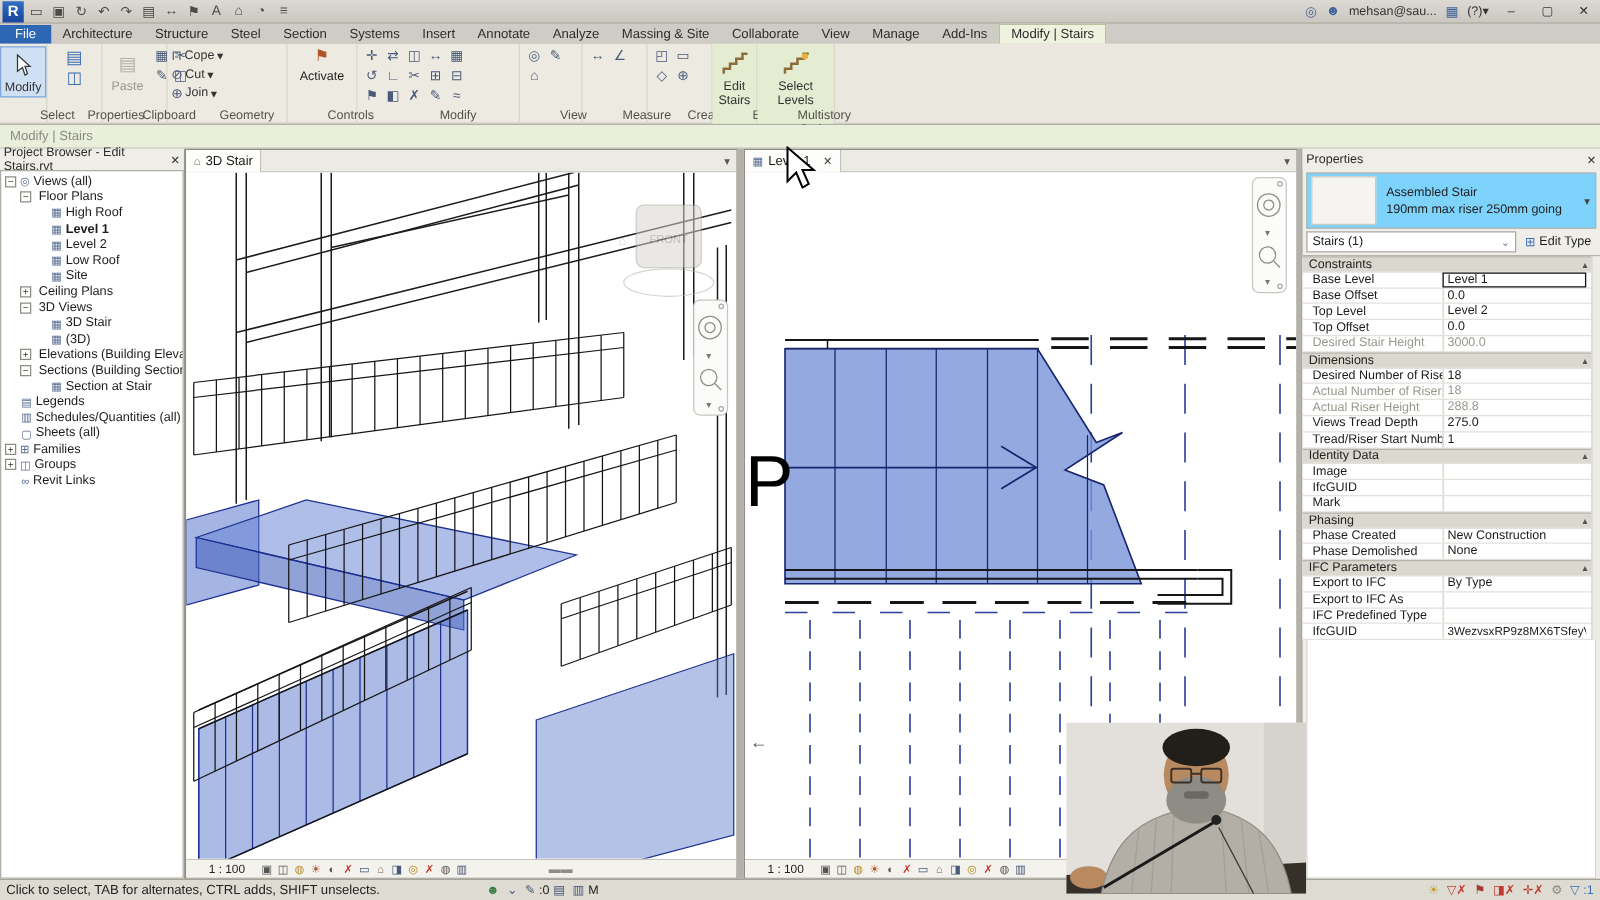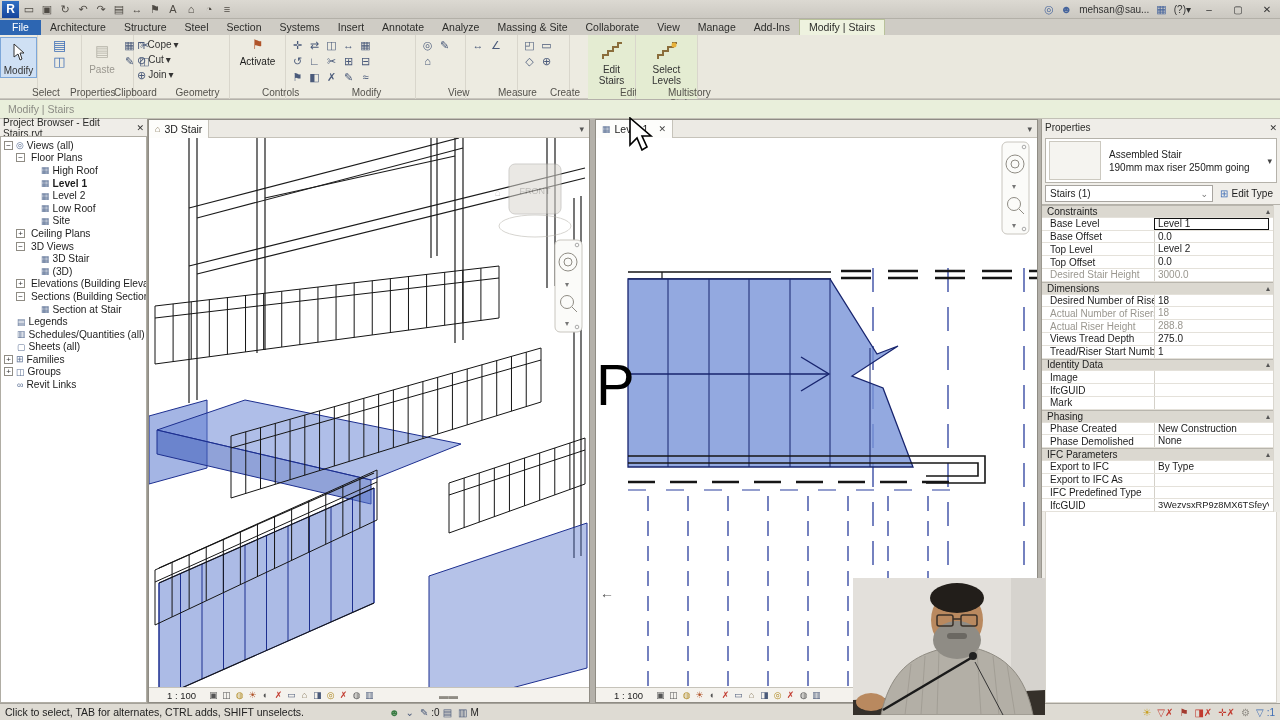--- a/index.html
+++ b/index.html
@@ -49,21 +49,21 @@
   .vtab{height:18px;background:#fdfdfb;border-right:1px solid #c6c3ba;display:flex;align-items:center;padding:0 6px;font-size:10.5px;gap:4px;}
   .vtab .vic{font-size:9px;color:#7a6a4a;}
   .vtab .x{font-size:9px;color:#444;margin-left:6px;}
   .vmenu{margin-left:auto;padding-right:5px;color:#555;font-size:9px;}
   .vcontent{position:relative;background:#fff;overflow:hidden;}
   .vctrl{height:15px;background:#f4f2ed;border-top:1px solid #c6c3ba;display:flex;align-items:center;font-size:9.5px;gap:3px;padding:0 4px;}
   .vscale{margin:0 8px 0 14px;color:#222;text-align:right;}
   .vci{font-size:9px;line-height:13px;width:13px;text-align:center;}
   
   #props{left:1041px;top:119px;width:239px;height:584px;background:#f0eee9;border-left:1px solid #9b988f;display:flex;flex-direction:column;}
-  #typesel{margin:2px 3px 0 3px;height:45px;background:#ffffff;border:1px solid #b5b2aa;display:flex;align-items:center;justify-content:space-between;}
+  #typesel{margin:2px 3px 0 3px;height:45px;background:#7dd3fc;border:1px solid #b5b2aa;display:flex;align-items:center;justify-content:space-between;}
   #typeimg{width:52px;height:39px;background:#f5f4f0;border:1px solid #ccc9c0;margin:0 8px 0 3px;flex:none;}
   #typetext{font-size:10px;line-height:13px;color:#222;}
   #typedrop{margin-left:auto;padding-right:4px;color:#444;font-size:9px;}
   #selrow{margin:2px 3px;display:flex;gap:3px;height:17px;}
   #stairssel{flex:1;background:#fff;border:1px solid #a8a5a0;font-size:10px;display:flex;align-items:center;padding:0 4px;}
   #stairssel .dd{margin-left:auto;color:#777;font-size:9px;}
   #edittype{display:flex;align-items:center;gap:3px;font-size:10px;padding:0 4px;}
   #grid{background:#fff;border-top:1px solid #b5b2aa;}
   .prow{height:12.8px;display:flex;font-size:10px;align-items:center;border-bottom:1px solid #e4e1da;}
   .prow .pl{width:112px;padding-left:8px;white-space:nowrap;overflow:hidden;}
@@ -234,21 +234,21 @@
       <div class="pbody">
           <div class="icgrid" style="grid-template-columns:repeat(2,17px);">
             <span class="ic">◰</span>
             <span class="ic">▭</span>
             <span class="ic">◇</span>
             <span class="ic">⊕</span>
           </div>
         </div>
       <div class="plabel">Create</div>
     </div>
-    <div class="panel greenpanel" style="width:48px;margin-left:18px;">
+    <div class="panel greenpanel" style="width:36px;">
       <div class="pbody" style="justify-content:center;">
         <div class="bigbtn">
           <span class="bico">
             <svg width="22" height="20">
                 <path d="M2,18 L2,14 L7,14 L7,10 L12,10 L12,6 L17,6 L17,2 L21,2" fill="none" stroke="#8a6d3b" stroke-width="2"></path>
               </svg>
           </span>
           <span>Edit</span>
           <span>Stairs</span>
         </div>

